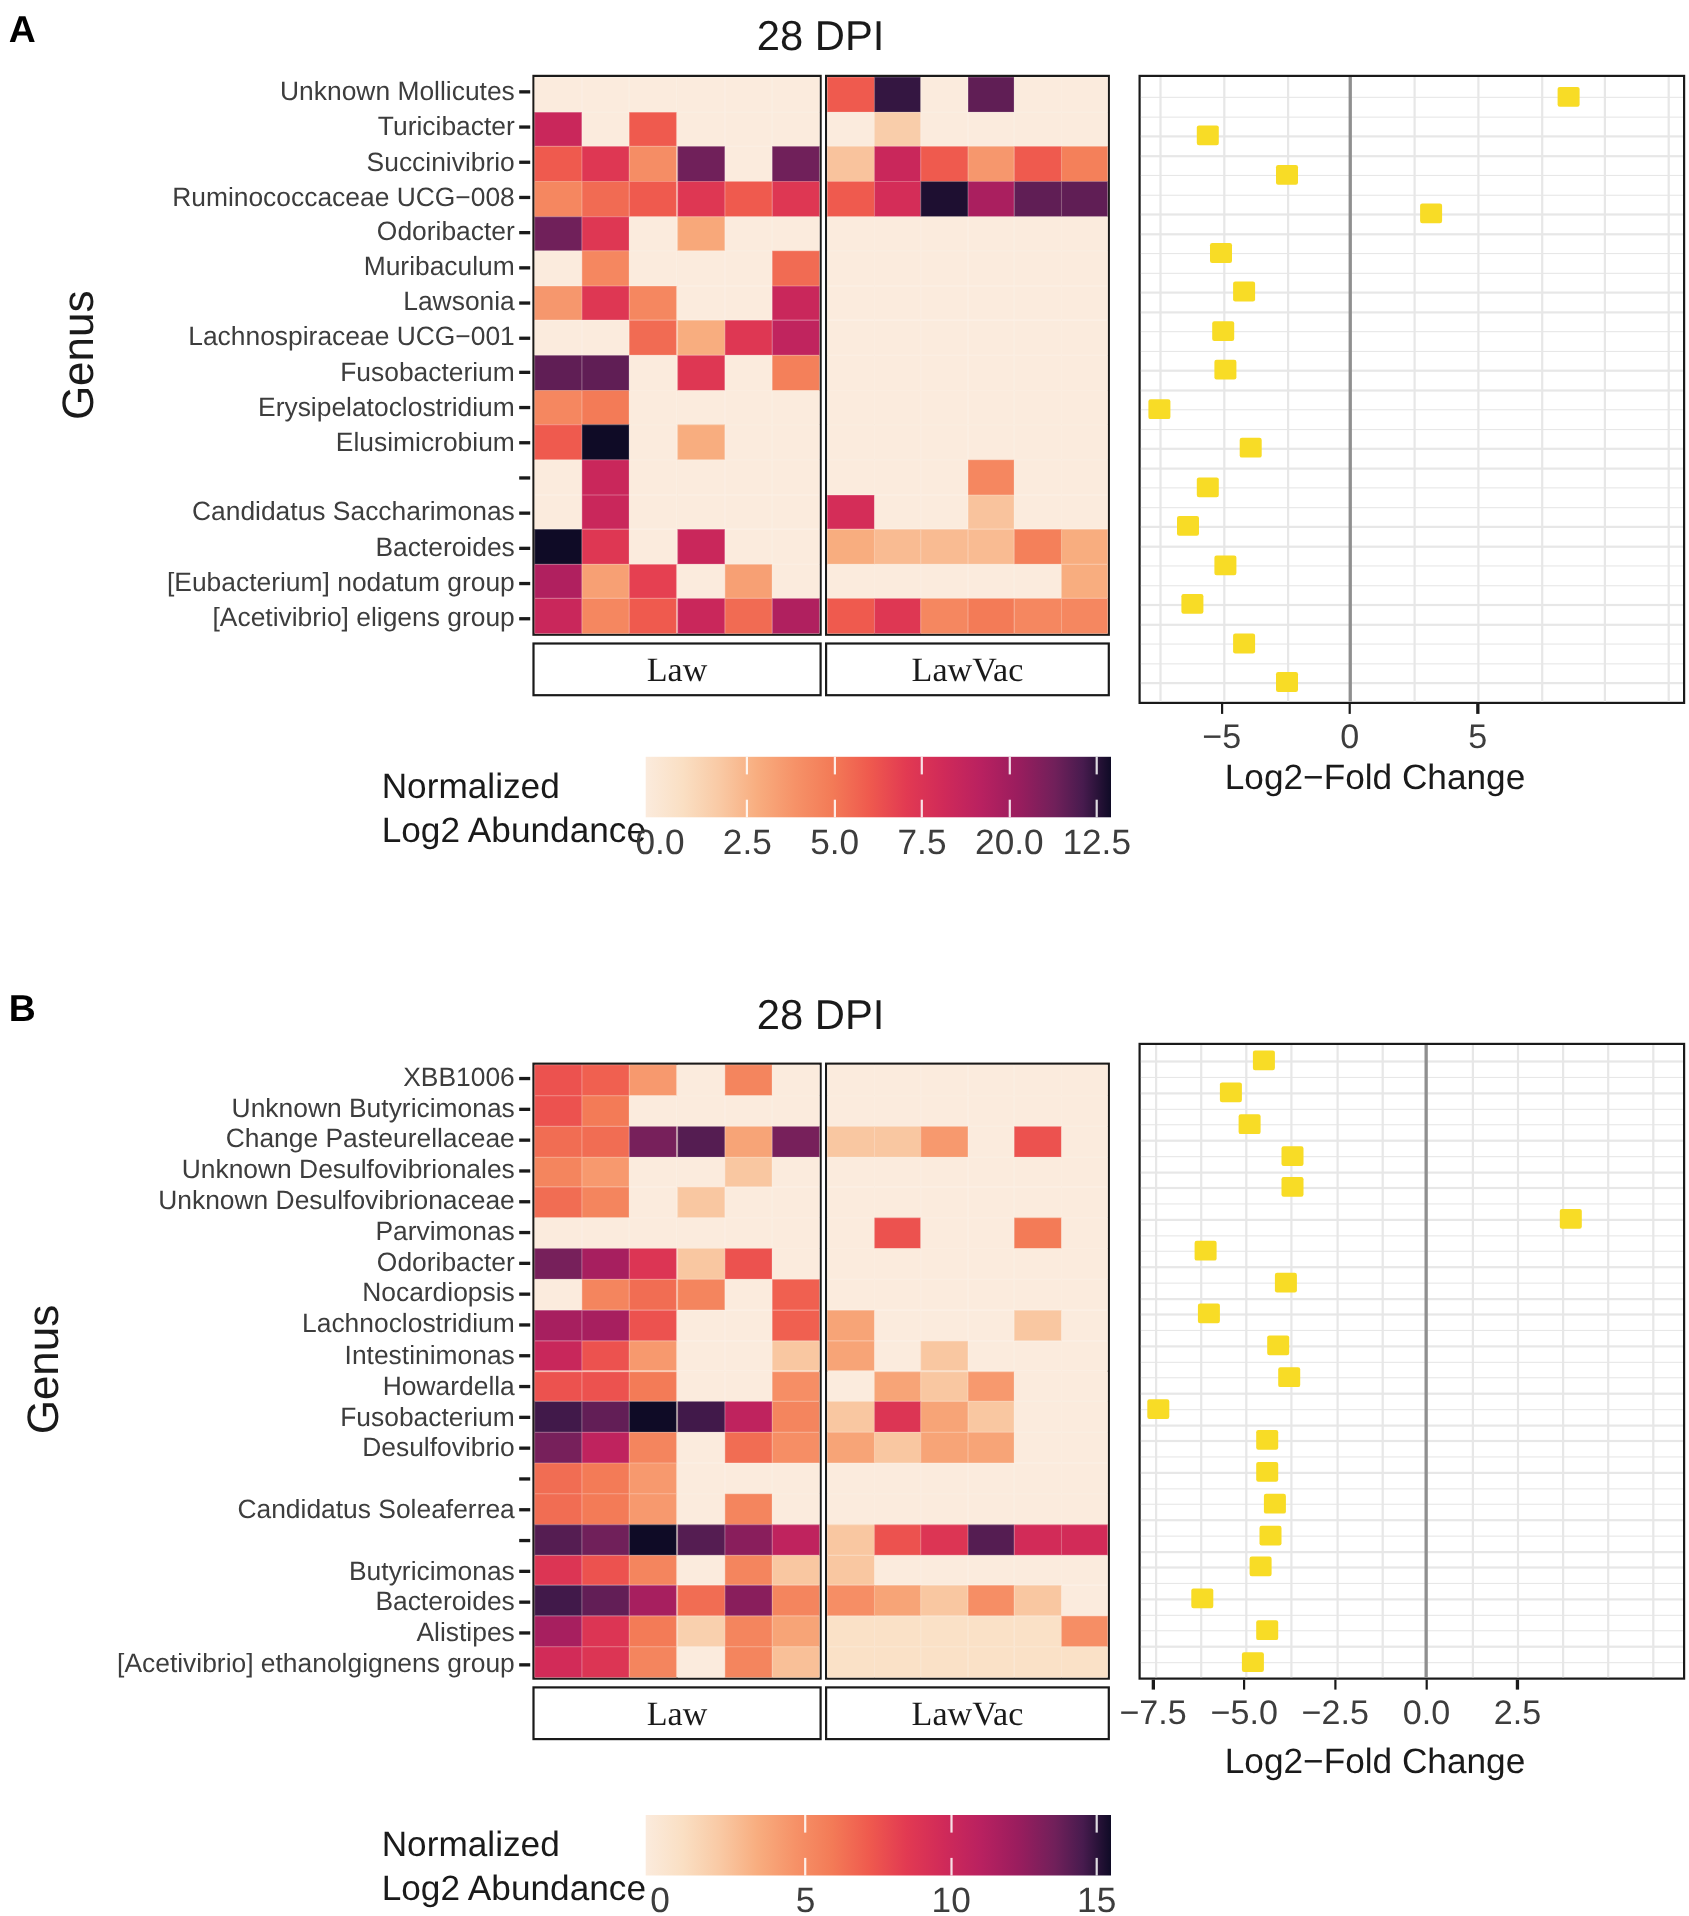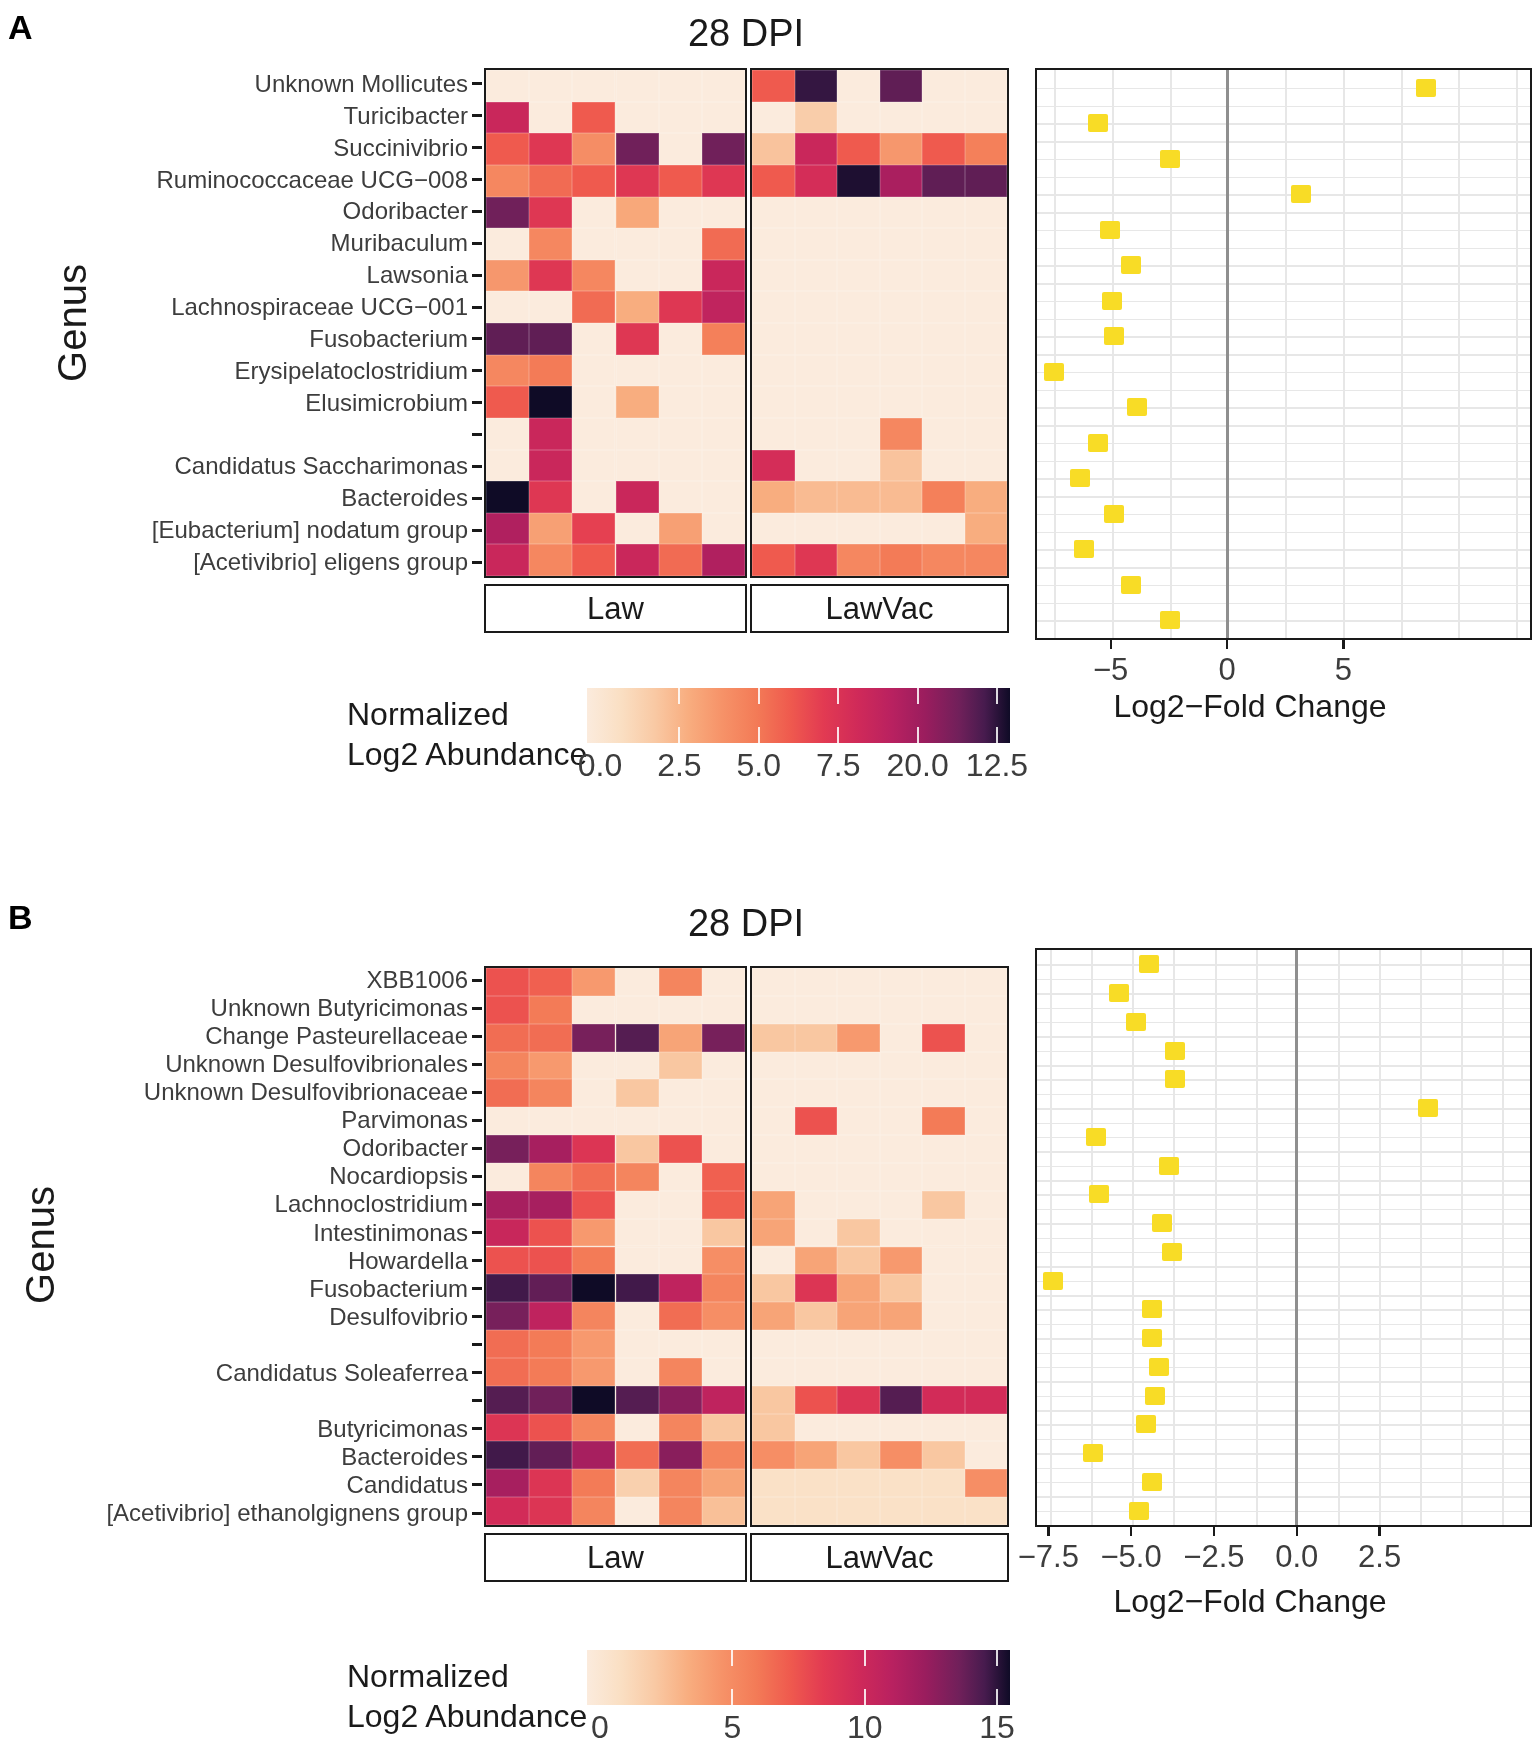--- a/index.html
+++ b/index.html
@@ -7,21 +7,21 @@
     position:relative; width:1535px; height:1742px; background:#ffffff; overflow:hidden;
     font-family:"Liberation Sans", sans-serif; color:#3d3d3d;
   }
   .abs{position:absolute;}
   .panel-letter{font-size:34px; font-weight:bold; color:#000;}
   .plot-title{font-size:38px; color:#1a1a1a; text-align:center; width:320px;}
   .genus-title{font-size:40px; color:#1a1a1a; transform:translate(-50%,-50%) rotate(-90deg); white-space:nowrap;}
   .facet-box{box-sizing:border-box; border:2.5px solid #1a1a1a; background:#FBEBDD;}
   .strip-box{box-sizing:border-box; border:2.5px solid #1a1a1a; background:#ffffff;
              display:flex; align-items:center; justify-content:center;}
-  .strip-label{font-size:31px; color:#1a1a1a;}
+  .strip-label{font-size:31px; color:#1a1a1a;font-family:Liberation Serif, serif;}
   .dot-plot{box-sizing:border-box; border:2.5px solid #1a1a1a; background:#ffffff; overflow:hidden;}
   .x-axis-title{font-size:32px; color:#1a1a1a; text-align:center; width:420px;}
   .legend-title{font-size:32px; color:#1a1a1a; white-space:nowrap;}
   .colorbar{box-sizing:border-box;}
   .row-label{font-size:24px; color:#3d3d3d; text-align:right; white-space:nowrap; line-height:26px;}
   .tick-label{font-size:31px; color:#3d3d3d; text-align:center; width:120px;}
   .bar-label{font-size:32px; color:#3d3d3d; text-align:center; width:110px;}
 </style>
 </head>
 <body>
@@ -723,21 +723,21 @@
     <div class="abs row-label" style="position: absolute; left: 40px; top: 1303.6px; width: 428px;">Desulfovibrio</div>
     <div style="position: absolute; left: 472px; top: 1315.1px; width: 10px; height: 3px; background: rgb(26, 26, 26);"></div>
     <div style="position: absolute; left: 472px; top: 1343.2px; width: 10px; height: 3px; background: rgb(26, 26, 26);"></div>
     <div class="abs row-label" style="position: absolute; left: 40px; top: 1359.7px; width: 428px;">Candidatus Soleaferrea</div>
     <div style="position: absolute; left: 472px; top: 1371.2px; width: 10px; height: 3px; background: rgb(26, 26, 26);"></div>
     <div style="position: absolute; left: 472px; top: 1399.3px; width: 10px; height: 3px; background: rgb(26, 26, 26);"></div>
     <div class="abs row-label" style="position: absolute; left: 40px; top: 1415.8px; width: 428px;">Butyricimonas</div>
     <div style="position: absolute; left: 472px; top: 1427.3px; width: 10px; height: 3px; background: rgb(26, 26, 26);"></div>
     <div class="abs row-label" style="position: absolute; left: 40px; top: 1443.9px; width: 428px;">Bacteroides</div>
     <div style="position: absolute; left: 472px; top: 1455.4px; width: 10px; height: 3px; background: rgb(26, 26, 26);"></div>
-    <div class="abs row-label" style="position: absolute; left: 40px; top: 1471.9px; width: 428px;">Candidatus</div>
+    <div class="abs row-label" style="position: absolute; left: 40px; top: 1471.9px; width: 428px;">Alistipes</div>
     <div style="position: absolute; left: 472px; top: 1483.4px; width: 10px; height: 3px; background: rgb(26, 26, 26);"></div>
     <div class="abs row-label" style="position: absolute; left: 40px; top: 1500px; width: 428px;">[Acetivibrio] ethanolgignens group</div>
     <div style="position: absolute; left: 472px; top: 1511.5px; width: 10px; height: 3px; background: rgb(26, 26, 26);"></div>
     <div style="position: absolute; left: 1047.1px; top: 1527px; width: 2.5px; height: 9px; background: rgb(26, 26, 26);"></div>
     <div class="abs tick-label" style="position: absolute; left: 988.3px; top: 1539px;">−7.5</div>
     <div style="position: absolute; left: 1129.9px; top: 1527px; width: 2.5px; height: 9px; background: rgb(26, 26, 26);"></div>
     <div class="abs tick-label" style="position: absolute; left: 1071.1px; top: 1539px;">−5.0</div>
     <div style="position: absolute; left: 1212.7px; top: 1527px; width: 2.5px; height: 9px; background: rgb(26, 26, 26);"></div>
     <div class="abs tick-label" style="position: absolute; left: 1153.9px; top: 1539px;">−2.5</div>
     <div style="position: absolute; left: 1295.6px; top: 1527px; width: 2.5px; height: 9px; background: rgb(26, 26, 26);"></div>

